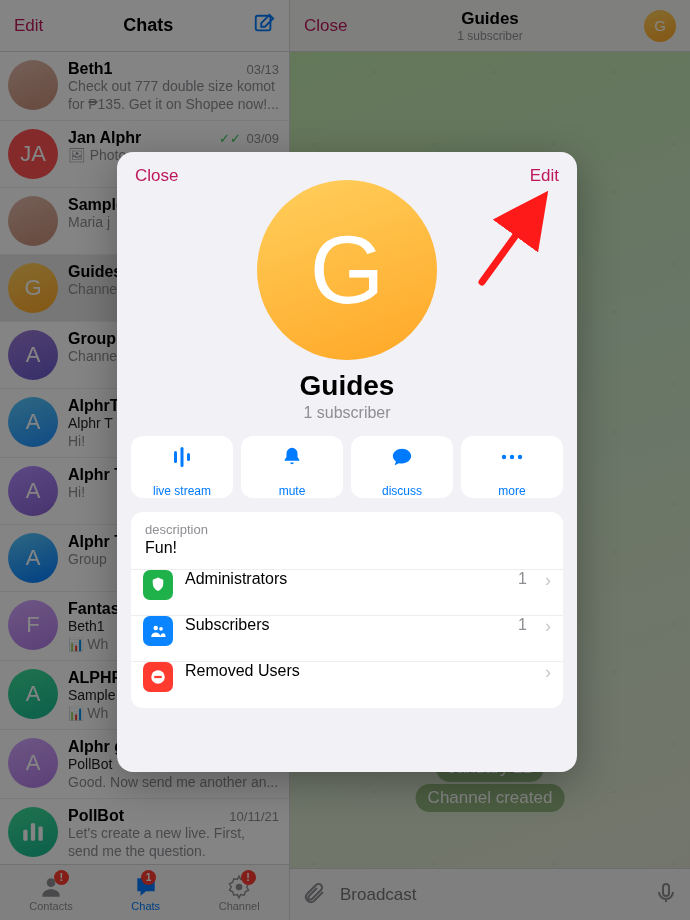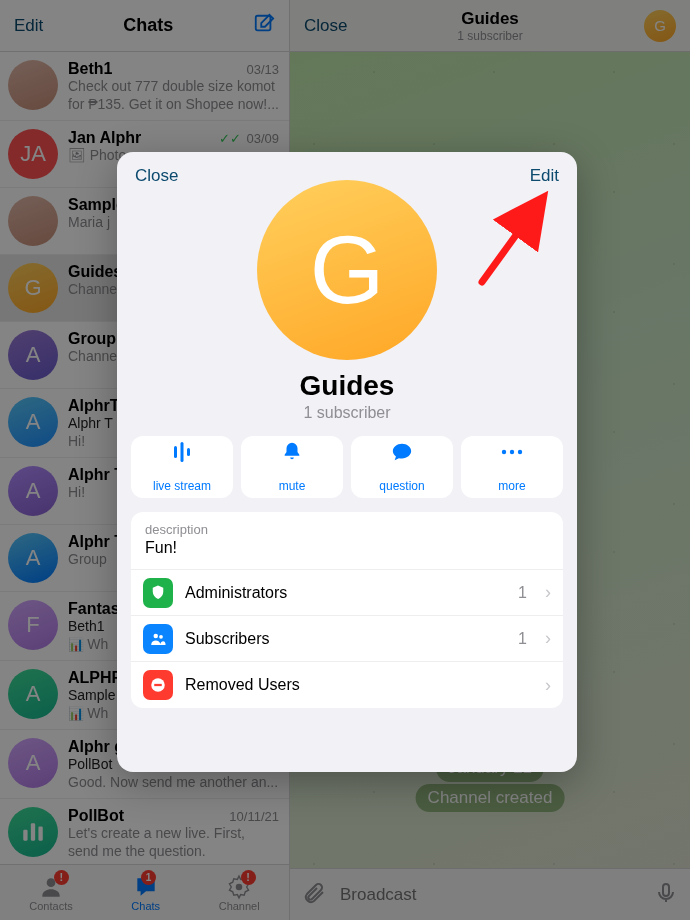--- a/index.html
+++ b/index.html
@@ -1,21 +1,21 @@
 <!DOCTYPE html>
 <html><head>
 <meta charset="utf-8">
 <style>
 *{box-sizing:border-box;margin:0;padding:0;font-family:-apple-system,BlinkMacSystemFont,"Segoe UI",Helvetica,Arial,sans-serif;-webkit-font-smoothing:antialiased}
 html,body{width:690px;height:920px;overflow:hidden;background:#fff}
 .app{position:relative;width:690px;height:920px;display:flex}
 .sidebar{width:290px;height:100%;background:#fff;border-right:1px solid #d8d8d8;display:flex;flex-direction:column}
 .sidebar-header{height:52px;display:flex;align-items:center;justify-content:space-between;padding:0 14px;border-bottom:1px solid #d8d8d8}
 .sidebar-header .title{font-weight:600;font-size:18px}
-.link-blue{color:#0c4a6e;font-size:17px;cursor:pointer}
+.link-blue{color:#be185d;font-size:17px;cursor:pointer}
 .compose-icon svg{width:22px;height:22px;stroke:#007aff}
 .chatlist{flex:1;overflow:hidden}
 .chat-row{display:flex;padding:8px 10px 8px 8px;border-bottom:1px solid #eee;gap:10px;position:relative}
 .chat-row.selected{background:#e6e6e6}
 .avatar{width:50px;height:50px;border-radius:50%;flex:0 0 50px;display:flex;align-items:center;justify-content:center;color:#fff;font-weight:500;font-size:22px}
 .avatar.small{width:32px;height:32px;font-size:15px;flex:0 0 32px}
 .chat-body{flex:1;min-width:0}
 .chat-top{display:flex;justify-content:space-between;align-items:baseline}
 .chat-name{font-weight:600;font-size:16px;white-space:nowrap;overflow:hidden;text-overflow:ellipsis}
 .chat-date{font-size:13px;color:#8e8e93;margin-left:6px;white-space:nowrap}
@@ -43,28 +43,28 @@
 .compose-bar input{flex:1;border:none;background:transparent;font-size:17px;outline:none;color:#8e8e93}
 .compose-bar svg{width:24px;height:24px;stroke:#8e8e93;fill:none}
 .overlay{position:absolute;inset:0;background:rgba(0,0,0,.28);z-index:5}
 .modal{position:absolute;left:117px;top:152px;width:460px;height:620px;background:#f2f1f6;border-radius:16px;z-index:6;box-shadow:0 10px 40px rgba(0,0,0,.3);display:flex;flex-direction:column;padding:0 0 14px}
 .modal-header{display:flex;justify-content:space-between;padding:14px 18px 0}
 .profile-top{display:flex;flex-direction:column;align-items:center;margin-top:-6px}
 .big-avatar{width:180px;height:180px;border-radius:50%;background:linear-gradient(160deg,#ffcf5c,#ffa726);display:flex;align-items:center;justify-content:center;color:#fff;font-size:96px;font-weight:500}
 .profile-name{font-size:28px;font-weight:600;margin-top:10px}
 .profile-sub{font-size:16px;color:#8e8e93;margin-top:2px}
 .action-row{display:flex;gap:8px;padding:14px 14px 0}
-.action-btn{flex:1;background:#fff;border-radius:12px;height:62px;display:flex;flex-direction:column;align-items:center;justify-content:center;gap:16px;cursor:pointer}
+.action-btn{flex:1;background:#fff;border-radius:12px;height:62px;display:flex;flex-direction:column;align-items:center;justify-content:flex-end;gap:16px;cursor:pointer}
 .action-btn .ic{color:#007aff;height:22px;display:flex;align-items:center}
 .action-btn .lbl{font-size:12px;color:#007aff}
 .card{margin:14px 14px 0;background:#fff;border-radius:12px;overflow:hidden}
 .desc{padding:10px 14px 12px;border-bottom:1px solid #eee}
 .desc .lbl{font-size:13px;color:#8e8e93}
 .desc .val{font-size:16px;color:#000;margin-top:2px}
-.row{display:flex;align-items:center;height:46px;padding:0 12px;border-bottom:1px solid #eee;gap:12px;cursor:pointer}
+.row{display:flex;align-items:flex-start;height:46px;padding:0 12px;border-bottom:1px solid #eee;gap:12px;cursor:pointer}
 .row:last-child{border-bottom:none}
 .row-icon{width:30px;height:30px;border-radius:7px;display:flex;align-items:center;justify-content:center;flex:0 0 30px}
 .row-icon svg{width:18px;height:18px;fill:#fff}
 .row-label{flex:1;font-size:16px}
 .row-count{font-size:16px;color:#8e8e93}
 .chev{color:#c7c7cc;font-size:18px;margin-left:6px}
 .arrow-annot{position:absolute;z-index:7;left:470px;top:190px;pointer-events:none}
 .arrow-annot svg{width:90px;height:100px}
 .dim{filter:brightness(.72)}
 </style>
@@ -295,21 +295,21 @@
             </svg>
           </span>
         <span class="lbl">mute</span>
       </div>
       <div class="action-btn">
         <span class="ic">
             <svg width="22" height="22" viewBox="0 0 24 24" fill="#007aff">
               <path d="M12 3C6.5 3 2 6.6 2 11c0 2.4 1.3 4.5 3.4 6L4 21l4.6-2.3c1.1.2 2.2.3 3.4.3 5.5 0 10-3.6 10-8S17.5 3 12 3z"></path>
             </svg>
           </span>
-        <span class="lbl">question</span>
+        <span class="lbl">discuss</span>
       </div>
       <div class="action-btn">
         <span class="ic">
             <svg width="24" height="8" viewBox="0 0 24 8" fill="#007aff">
               <circle cx="4" cy="4" r="2.2"></circle>
               <circle cx="12" cy="4" r="2.2"></circle>
               <circle cx="20" cy="4" r="2.2"></circle>
             </svg>
           </span>
         <span class="lbl">more</span>

